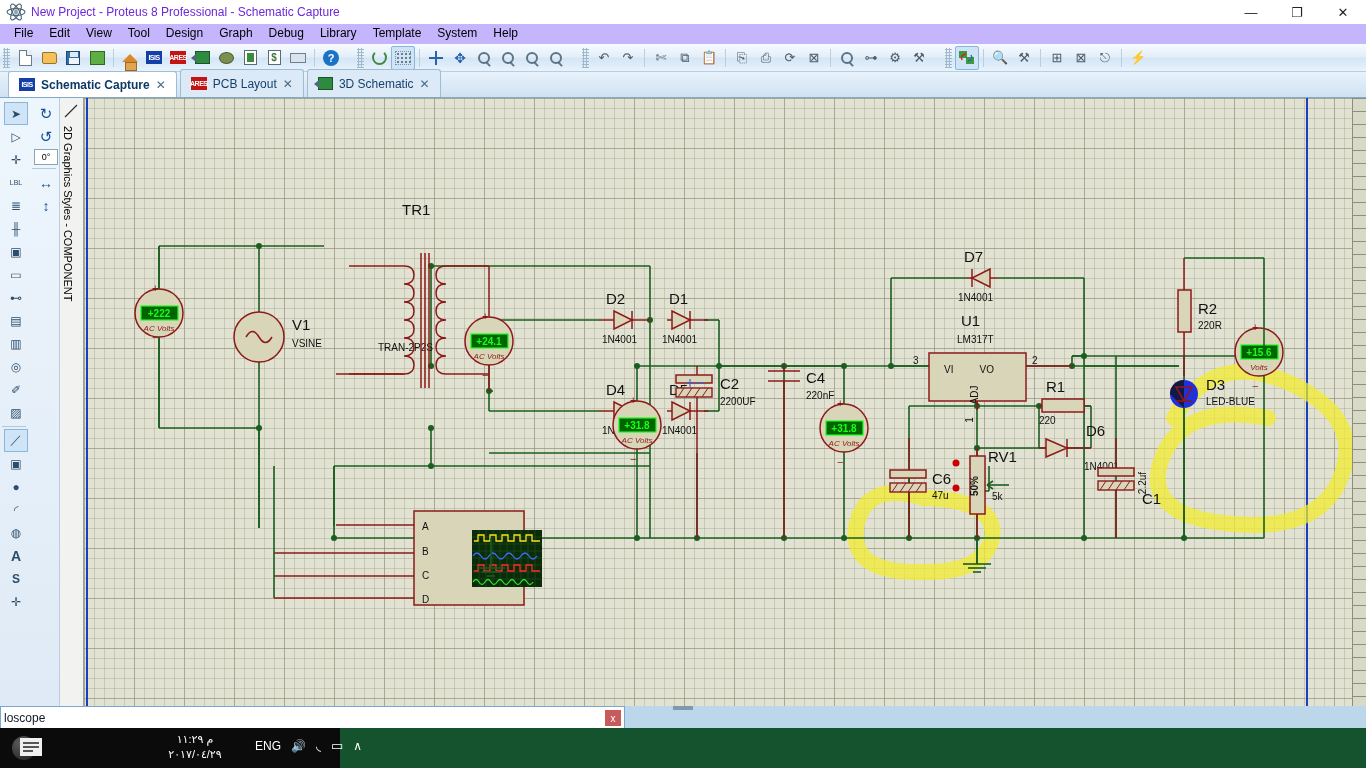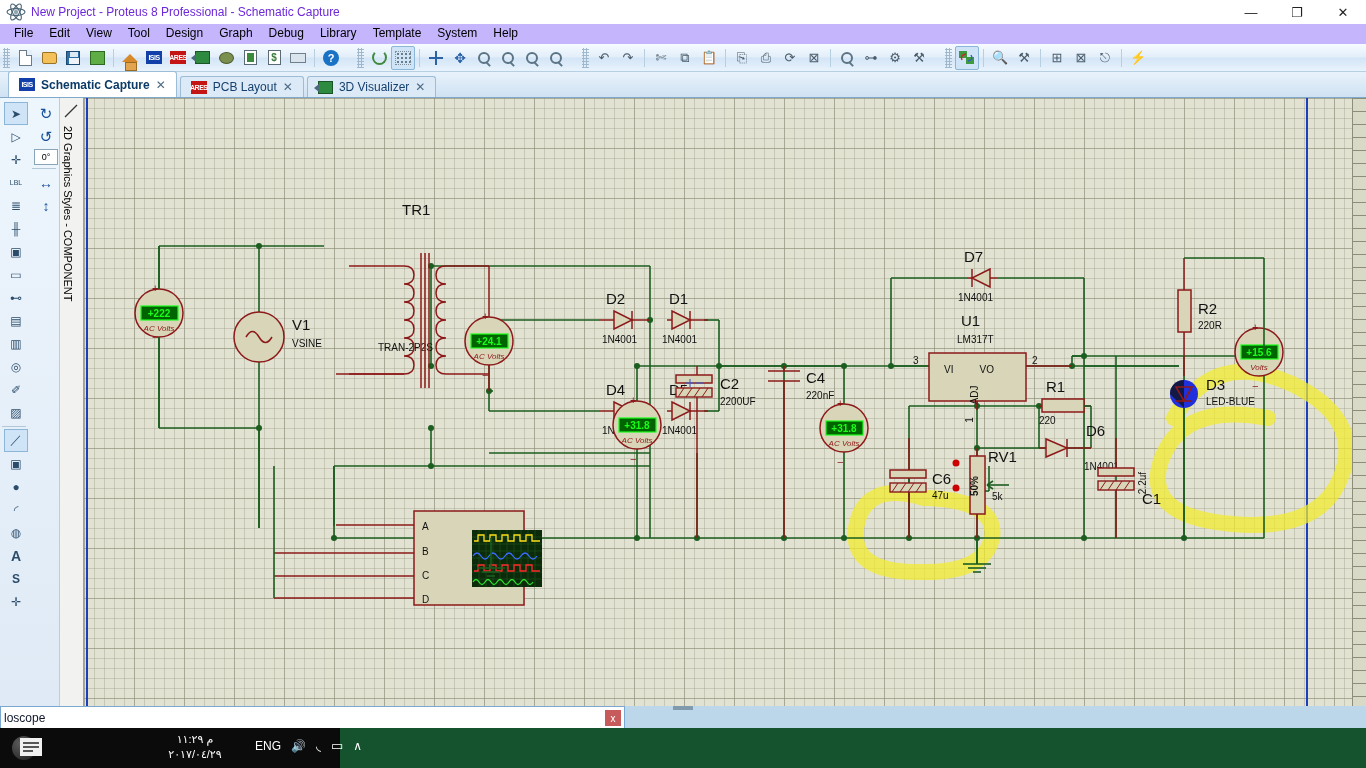--- a/index.html
+++ b/index.html
@@ -86,21 +86,21 @@
   .ic-zoom:after{content:"";position:absolute;right:-3px;bottom:-3px;width:6px;height:2px;background:#5b7486;transform:rotate(45deg);}
 
   
   .tabstrip {
     position:absolute; left:0; top:72px; width:1366px; height:26px;
     background: linear-gradient(to bottom,#e8f2fb,#cfe2f3);
     border-bottom:1px solid #7fa8c9;
     display:flex; align-items:flex-end; padding-left:8px;
   }
   .tab {
-    height:21px; display:flex; align-items:center; gap:6px; padding:0 10px;
+    height:28px; display:flex; align-items:center; gap:6px; padding:0 10px;
     font-size:12px; color:#15406e; background:#dceaf7;
     border:1px solid #9dbcd6; border-bottom:none; border-radius:3px 3px 0 0;
     margin-right:3px; position:relative;
   }
   .tab.active { background:#ffffff; color:#0b3a66; font-weight:bold; height:26px; }
   .tab .x { color:#4b6a85; font-size:12px; font-weight:normal; }
 
   
   .leftpane {
     position:absolute; left:0; top:98px; width:60px; height:608px;
@@ -351,21 +351,21 @@
       <span>Schematic Capture</span>
       <span class="x">✕</span>
     </div>
     <div class="tab">
       <span class="ic ic-ares">ARES</span>
       <span>PCB Layout</span>
       <span class="x">✕</span>
     </div>
     <div class="tab">
       <span class="ic ic-3d"></span>
-      <span>3D Visualizer</span>
+      <span>3D Schematic</span>
       <span class="x">✕</span>
     </div>
   </div>
 
   <div class="leftpane">
     <div class="col-a">
       <div class="pal-btn sel">➤</div>
       <div class="pal-btn">▷</div>
       <div class="pal-btn">✛</div>
       <div class="pal-btn" style="font-size:7px;">LBL</div>

